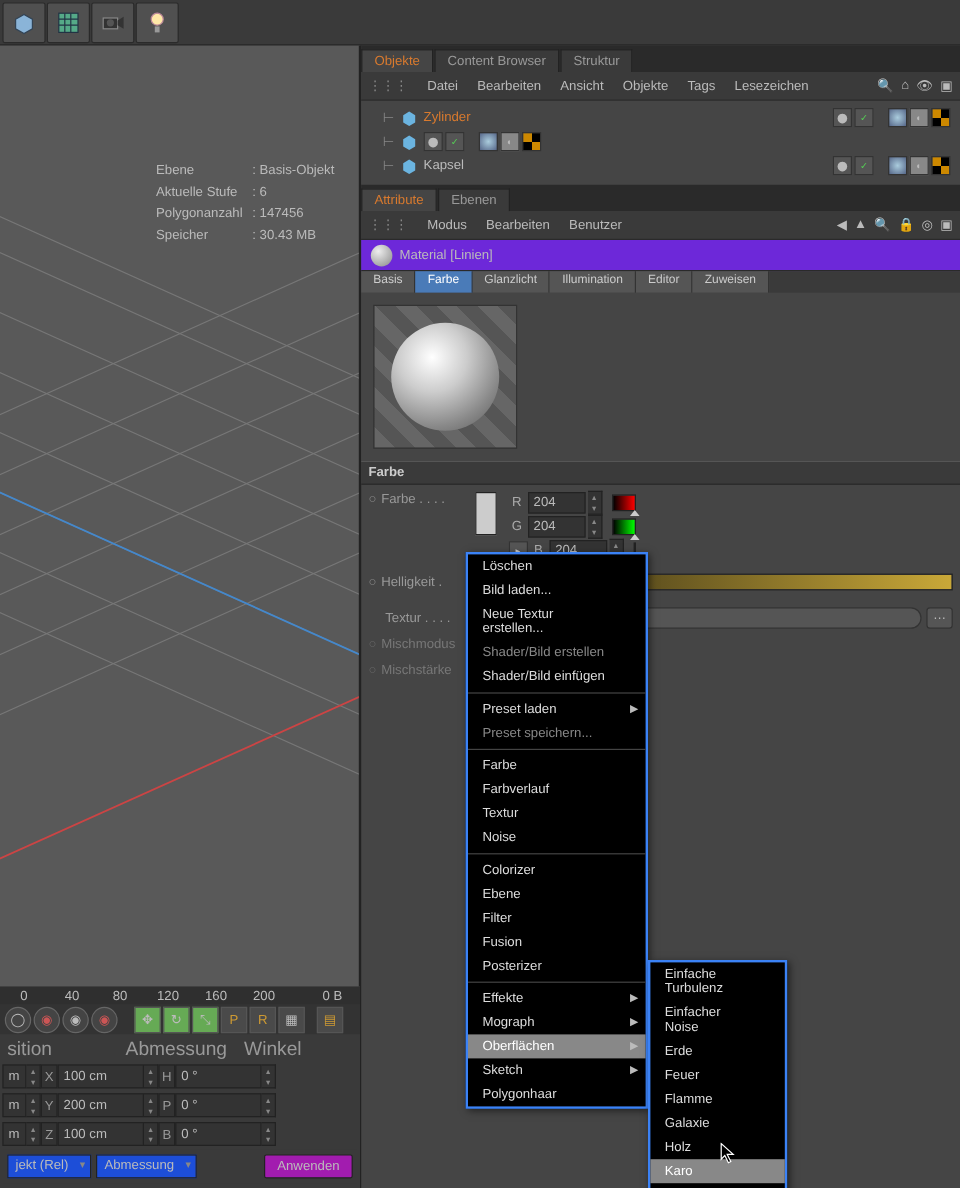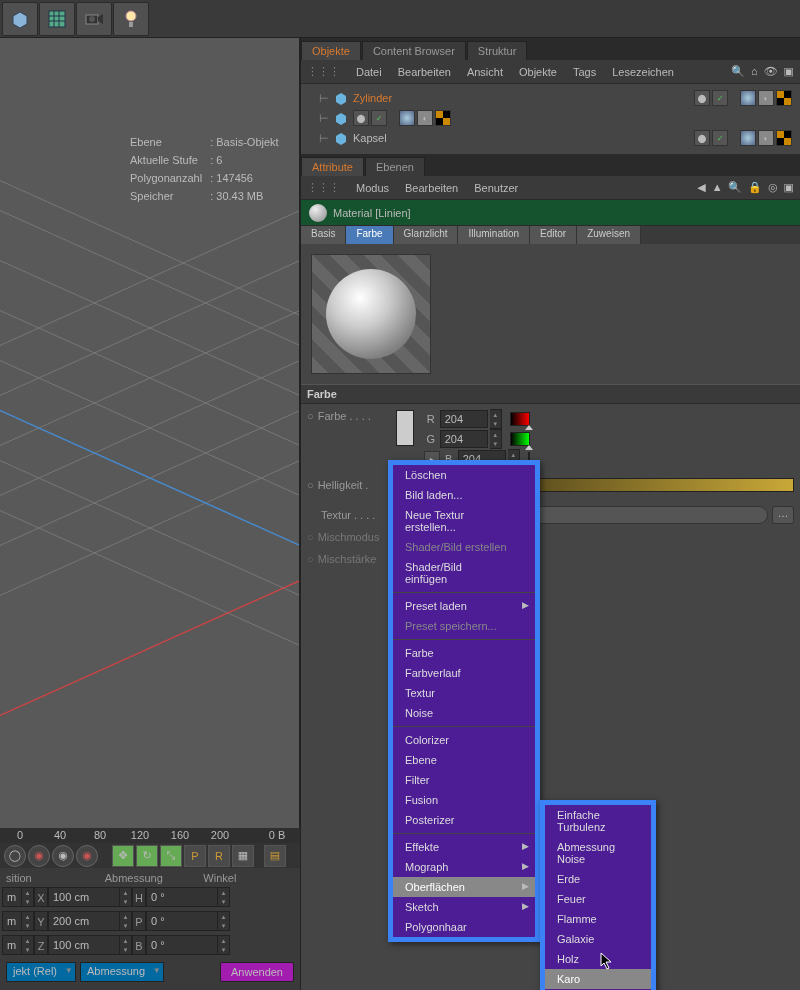--- a/index.html
+++ b/index.html
@@ -14,40 +14,40 @@
 .stats{position:absolute;top:94px;left:128px;line-height:16px;color:#aaa}
 .stats td:first-child{padding-right:6px}
 .ruler{height:16px;background:#2f2f2f;color:#888;font-size:10px;display:flex;align-items:center;overflow:hidden}
 .ruler span{width:40px;text-align:center}
 .coord-bar{height:26px;background:#333;display:flex;align-items:center;padding:0 4px;gap:2px}
 .round-btn{width:22px;height:22px;border-radius:50%;border:1px solid #666;background:#444;display:flex;align-items:center;justify-content:center}
 .sq-btn{width:22px;height:22px;border:1px solid #555;background:#4a4a4a;display:flex;align-items:center;justify-content:center}
 .coords-panel{background:#3a3a3a;padding:4px 2px}
 .coords-panel .row{display:flex;align-items:center;height:22px;margin-bottom:2px}
 .coord-hdr{display:flex;margin-bottom:2px}
-.coord-hdr div{flex:1;color:#999;font-size:11px;padding-left:4px}
+.coord-hdr div{flex:1;color:#999;font-size:16px;padding-left:4px}
 .axis-lbl{width:14px;text-align:center;color:#999;background:#333;height:20px;line-height:20px;border:1px solid #222}
 .num-input{width:72px;height:20px;background:#333;border:1px solid #222;color:#bbb;padding:0 4px;display:flex;align-items:center}
 .spinner{width:12px;height:20px;background:#333;border:1px solid #222;border-left:none;display:flex;flex-direction:column}
 .spinner div{flex:1;display:flex;align-items:center;justify-content:center;font-size:7px;color:#888}
 .tabs{display:flex;background:#2a2a2a;height:22px;align-items:flex-end}
 .tab{padding:3px 10px;background:#3a3a3a;color:#999;border:1px solid #222;border-bottom:none;margin-right:1px;height:19px}
 .tab.active{background:#454545;color:#d97a2e}
 .menubar{height:24px;background:#3a3a3a;display:flex;align-items:center;padding:0 6px;gap:16px;border-bottom:1px solid #2a2a2a}
 .menubar span{color:#bbb}
 .menubar .icons{margin-left:auto;display:flex;gap:6px;color:#888}
 .obj-list{background:#454545;padding:4px 0;min-height:70px}
 .obj-row{display:flex;align-items:center;height:20px;padding-left:18px}
 .obj-row .tree{width:14px;color:#888}
 .obj-row .ico{width:16px;height:16px;margin-right:4px;display:flex;align-items:center;justify-content:center}
 .obj-row .name{flex:1}
 .obj-row .name.sel{color:#d97a2e}
 .obj-row .tags{display:flex;gap:2px;padding-right:8px}
 .tag-ico{width:16px;height:16px;background:#555;border:1px solid #333;display:flex;align-items:center;justify-content:center;font-size:8px}
-.attr-hdr{height:26px;background:#14532d;display:flex;align-items:center;padding:0 8px;border-bottom:1px solid #2a2a2a}
+.attr-hdr{height:26px;background:#6d28d9;display:flex;align-items:center;padding:0 8px;border-bottom:1px solid #2a2a2a}
 .mat-ball{width:18px;height:18px;border-radius:50%;background:radial-gradient(circle at 35% 30%,#eee,#888);margin-right:6px}
 .channel-tabs{display:flex;background:#3a3a3a;height:18px}
 .ch-tab{padding:2px 10px;background:#555;color:#ccc;border-right:1px solid #333;font-size:10px}
 .ch-tab.active{background:#4a7bb8;color:#fff}
 .preview-area{padding:10px;background:#454545}
 .preview{width:120px;height:120px;background:repeating-linear-gradient(45deg,#666 0 12px,#555 12px 24px);display:flex;align-items:center;justify-content:center;border:1px solid #333}
 .sphere{width:90px;height:90px;border-radius:50%;background:radial-gradient(circle at 38% 32%,#fff,#ccc 35%,#888 70%,#555)}
 .section-hdr{background:#3a3a3a;padding:3px 6px;color:#ccc;font-weight:bold;border-top:1px solid #555;border-bottom:1px solid #2a2a2a}
 .prop-row{display:flex;align-items:center;height:22px;padding:0 6px}
 .prop-label{width:78px;color:#999}
@@ -58,31 +58,31 @@
 .val-box{width:48px;height:18px;background:#333;border:1px solid #222;padding:0 4px;display:flex;align-items:center}
 .slider{flex:1;height:14px;margin-left:6px;position:relative;border:1px solid #222}
 .slider.r{background:linear-gradient(to right,#000,#f00)}
 .slider.g{background:linear-gradient(to right,#000,#0f0)}
 .slider.b{background:linear-gradient(to right,#000,#00f)}
 .slider .thumb{position:absolute;bottom:-5px;left:80%;width:0;height:0;border-left:4px solid transparent;border-right:4px solid transparent;border-bottom:5px solid #ccc}
 .bright-slider{flex:1;height:14px;background:linear-gradient(to right,#443a18,#c9a838);margin-left:6px;border:1px solid #222}
 .tex-input{flex:1;height:18px;background:#555;border:1px solid #333;border-radius:9px;margin:0 4px}
 .browse{width:22px;height:18px;background:#555;border:1px solid #333;border-radius:3px;text-align:center}
 .arrow-btn{width:16px;height:16px;background:#555;border:1px solid #333;display:flex;align-items:center;justify-content:center;font-size:8px;color:#ccc}
-.ctx-menu{position:absolute;background:#4c1d95;border:5px solid #3b82f6;box-shadow:2px 2px 6px rgba(0,0,0,0.5);z-index:100}
+.ctx-menu{position:absolute;background:#000000;border:2px solid #3b82f6;box-shadow:2px 2px 6px rgba(0,0,0,0.5);z-index:100}
 .ctx-item{padding:4px 28px 4px 12px;color:#ddd;position:relative}
 .ctx-item.dis{color:#888}
 .ctx-item.hl{background:#888;color:#fff}
 .ctx-sep{height:1px;background:#444;margin:3px 0}
 .ctx-item .sub-arrow{position:absolute;right:6px;top:4px;font-size:9px}
 .menu1{left:388px;top:460px;width:152px}
 .menu2{left:540px;top:800px;width:116px}
 .bottom-btns{display:flex;gap:4px;padding:4px;background:#3a3a3a}
 .btn{padding:3px 10px;background:#a21caf;border:1px solid #222;color:#bbb;border-radius:2px}
-.dropdown{padding:2px 18px 2px 6px;background:#0369a1;border:1px solid #222;position:relative}
+.dropdown{padding:2px 18px 2px 6px;background:#1d4ed8;border:1px solid #222;position:relative}
 .dropdown::after{content:"▾";position:absolute;right:4px;top:2px;font-size:9px;color:#888}
 .cursor{position:absolute;left:600px;top:952px;z-index:200;pointer-events:none}
 </style>
 </head>
 <body>
 
 <div class="top-toolbar">
   <div class="tool-btn">
       <svg width="22" height="22">
         <path d="M4 8 L11 4 L18 8 L18 16 L11 20 L4 16 Z" fill="#8ab4d8" stroke="#345"></path>
@@ -456,21 +456,21 @@
     <div class="ctx-item">Posterizer</div>
     <div class="ctx-sep"></div>
     <div class="ctx-item">Effekte<span class="sub-arrow">▶</span></div>
     <div class="ctx-item">Mograph<span class="sub-arrow">▶</span></div>
     <div class="ctx-item hl">Oberflächen<span class="sub-arrow">▶</span></div>
     <div class="ctx-item">Sketch<span class="sub-arrow">▶</span></div>
     <div class="ctx-item">Polygonhaar</div>
   </div>
 <div class="ctx-menu menu2" id="menu2">
     <div class="ctx-item">Einfache Turbulenz</div>
-    <div class="ctx-item">Abmessung Noise</div>
+    <div class="ctx-item">Einfacher Noise</div>
     <div class="ctx-item">Erde</div>
     <div class="ctx-item">Feuer</div>
     <div class="ctx-item">Flamme</div>
     <div class="ctx-item">Galaxie</div>
     <div class="ctx-item">Holz</div>
     <div class="ctx-item hl">Karo</div>
     <div class="ctx-item">Marmor</div>
   </div>
 
 <svg class="cursor" width="16" height="20">

